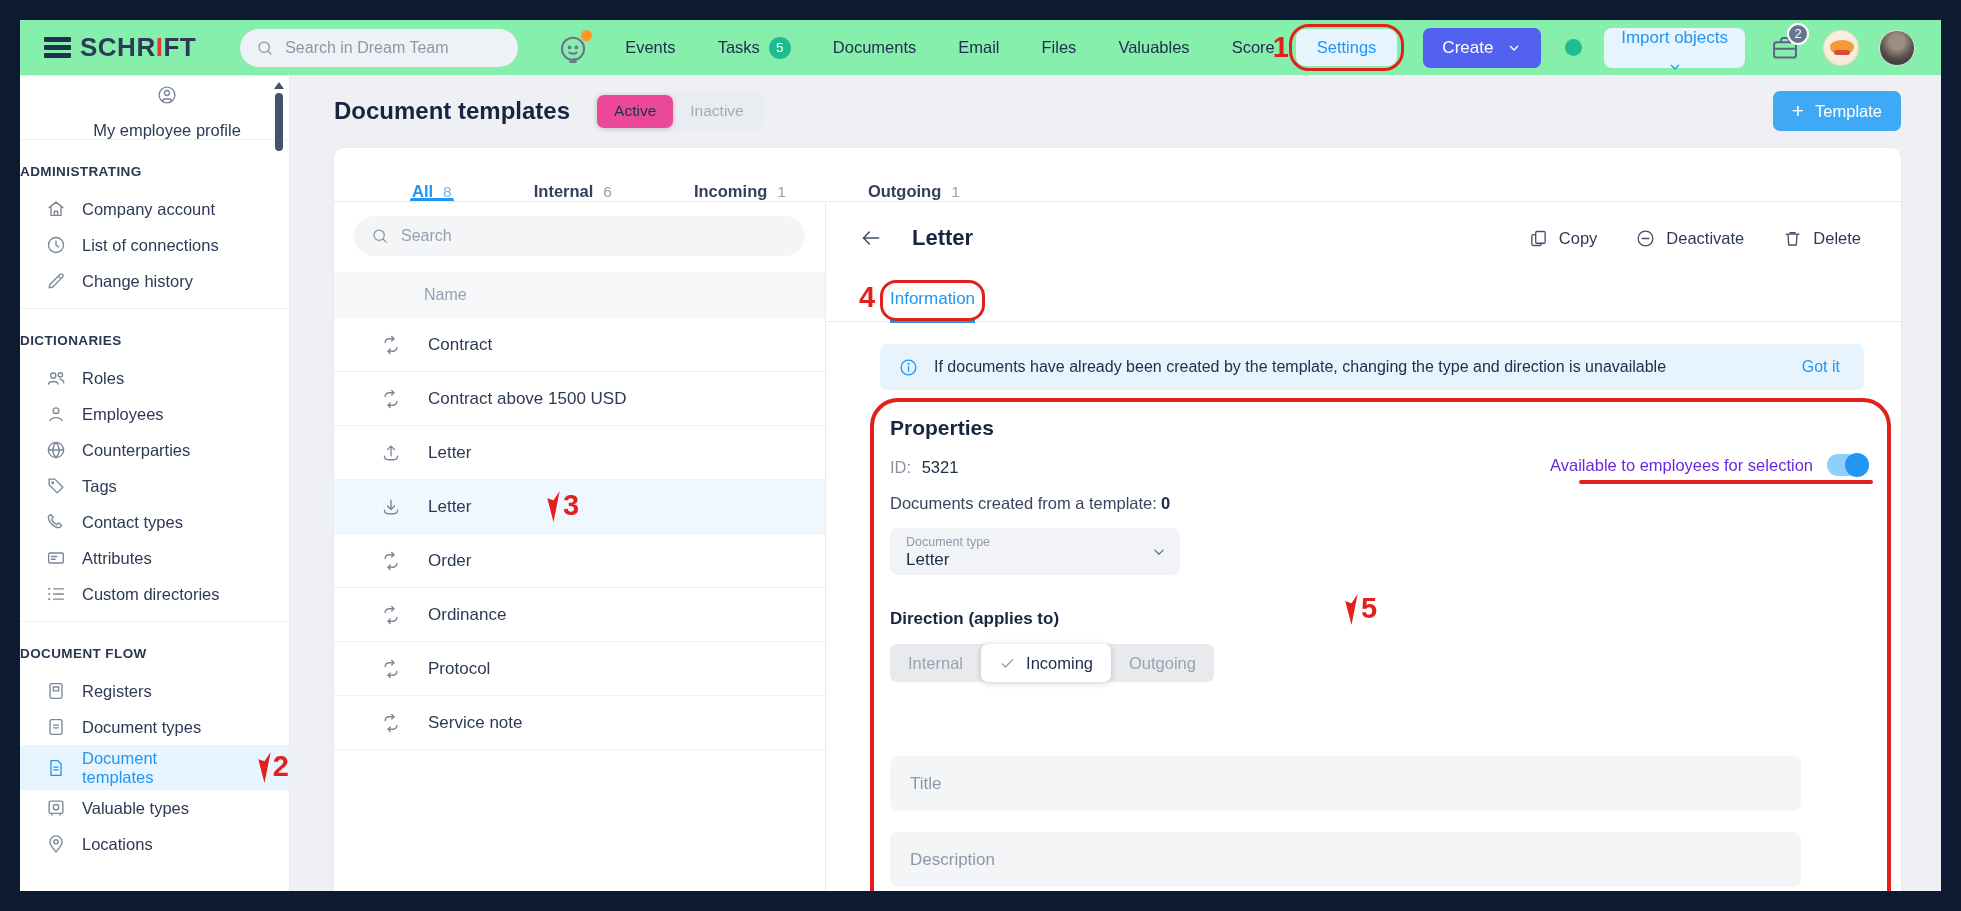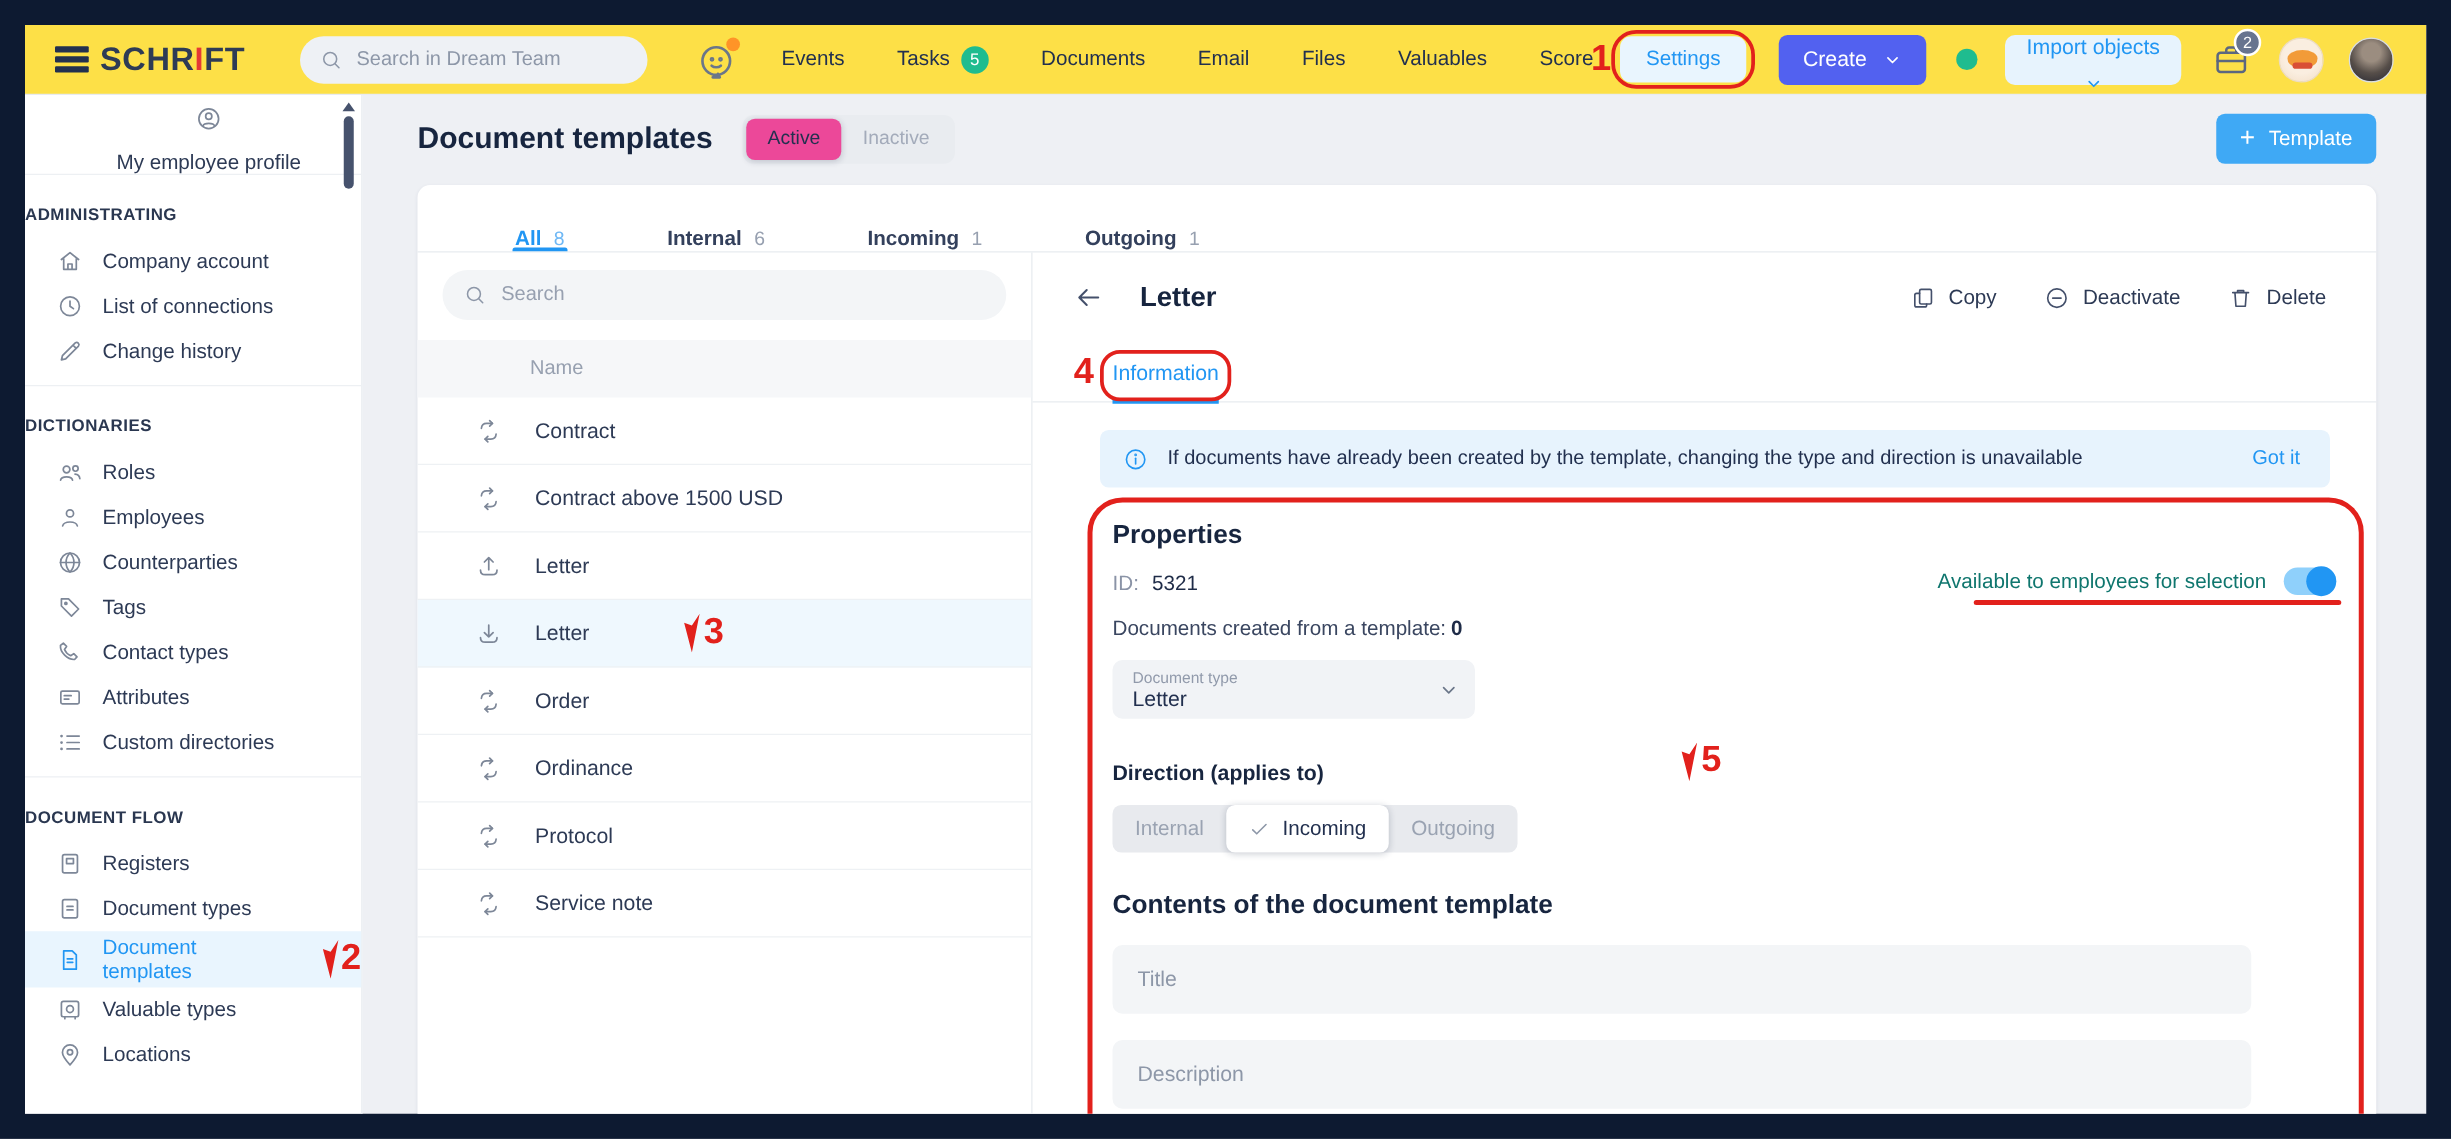--- a/index.html
+++ b/index.html
@@ -1,21 +1,21 @@
 <!DOCTYPE html>
 <html><head>
 <meta charset="utf-8">
 <style>
   * { margin:0; padding:0; box-sizing:border-box; }
   body { font-family:"Liberation Sans", sans-serif; background:#0d1a31; }
   .frame { position:relative; width:1961px; height:911px; background:#0d1a31; overflow:hidden; }
   .app { position:absolute; left:20px; top:20px; right:20px; bottom:20px; background:#eef0f4; overflow:hidden; }
 
   
-  .topbar { position:absolute; top:0; left:0; right:0; height:56px; background:#fde047; border-bottom:1px solid #e8ebf0; display:flex; align-items:center; padding:0 26px 0 24px; z-index:10; }
+  .topbar { position:absolute; top:0; left:0; right:0; height:56px; background:#86efac; border-bottom:1px solid #e8ebf0; display:flex; align-items:center; padding:0 26px 0 24px; z-index:10; }
   .burger { width:27px; display:flex; flex-direction:column; gap:3.5px; margin-right:9px; cursor:pointer; }
   .burger span { height:4.5px; background:#22304f; border-radius:1px; }
   .logo { font-size:26px; font-weight:700; letter-spacing:.5px; color:#2e3b55; margin-right:44px; }
   .logo .accent { color:#e53935; }
   .search-pill { width:278px; height:38px; background:#eef1f5; border-radius:19px; display:flex; align-items:center; gap:10px; padding:0 15px; color:#8d97a8; font-size:16px; }
   .face-wrap { margin-left:38px; position:relative; width:34px; height:34px; color:#6b7689; }
   .face-dot { position:absolute; top:-1px; right:-2px; width:11px; height:11px; border-radius:50%; background:#ff9427; }
   .nav { display:flex; align-items:center; margin-left:14px; }
   .nav-item { position:relative; padding:9px 21px; font-size:16.5px; color:#22304f; border-radius:9px; display:flex; align-items:center; gap:9px; cursor:pointer; white-space:nowrap; }
   .nav-item.active { color:#2196f3; background:#e9f5fe; }
@@ -93,21 +93,21 @@
 
   .banner { position:absolute; top:142px; left:54px; right:37px; height:46px; background:#e7f3fd; border-radius:7px; display:flex; align-items:center; gap:15px; padding:0 24px 0 18px; font-size:16px; color:#22304f; }
   .banner .sic { width:21px; height:21px; color:#2196f3; flex:0 0 21px; display:flex; }
   .gotit { margin-left:auto; color:#2196f3; cursor:pointer; white-space:nowrap; }
 
   .props { position:absolute; top:196px; left:44px; width:1021px; height:530px; border:4px solid #e2211c; border-radius:28px; overflow:hidden; }
   .p-title { position:absolute; top:14px; left:16px; font-size:21px; font-weight:700; color:#17253f; }
   .id-row { position:absolute; top:56px; left:16px; font-size:16.5px; }
   .lab-gray { color:#8a93a6; }
   .val-dark { color:#1e2b47; margin-left:6px; }
-  .toggle-row { position:absolute; top:52px; right:18px; display:flex; align-items:center; gap:14px; font-size:16.5px; color:#0f766e;text-align:center; }
+  .toggle-row { position:absolute; top:52px; right:18px; display:flex; align-items:center; gap:14px; font-size:16.5px; color:#6d28d9;text-align:center; }
   .toggle { width:42px; height:22px; border-radius:11px; background:#8fd0fb; position:relative; cursor:pointer; }
   .toggle::after { content:""; position:absolute; right:0px; top:-1px; width:24px; height:24px; border-radius:50%; background:#2196f3; }
   .red-underline { position:absolute; top:78px; right:14px; width:294px; height:4px; background:#e2211c; border-radius:2px; }
   .docs-row { position:absolute; top:92px; left:16px; font-size:16.5px; color:#3a4660; }
   .docs-row b { color:#1e2b47; margin-left:4px; font-weight:700; }
   .dd { position:absolute; top:126px; left:16px; width:290px; height:47px; background:#f1f3f6; border-radius:8px; padding:7px 14px 0 16px; cursor:pointer; }
   .dd-label { font-size:12.5px; color:#919aab; }
   .dd-value { font-size:17px; color:#22304f; margin-top:1px; }
   .dd .chev { position:absolute; right:12px; top:15px; width:18px; height:18px; color:#6b7689; display:flex; }
   .dir-label { position:absolute; top:207px; left:16px; font-size:17px; font-weight:700; color:#17253f; }
@@ -619,21 +619,20 @@
               <div class="dir-btn">Outgoing</div>
             </div>
 
             <span class="ann5">
               <svg class="arrow-svg" viewBox="0 0 14 30">
                     <polygon points="1,7 7,30 13,0 7,9" fill="#e2211c"></polygon>
                   </svg>
               <span class="ann-num">5</span>
             </span>
 
-            <div class="contents-title">Contents of the document template</div>
             <div class="field f-title">
                   <span>Title</span>
                 </div>
             <div class="field f-desc">
                   <span>Description</span>
                 </div>
           </div>
         </div>
       </div>
     </div>

